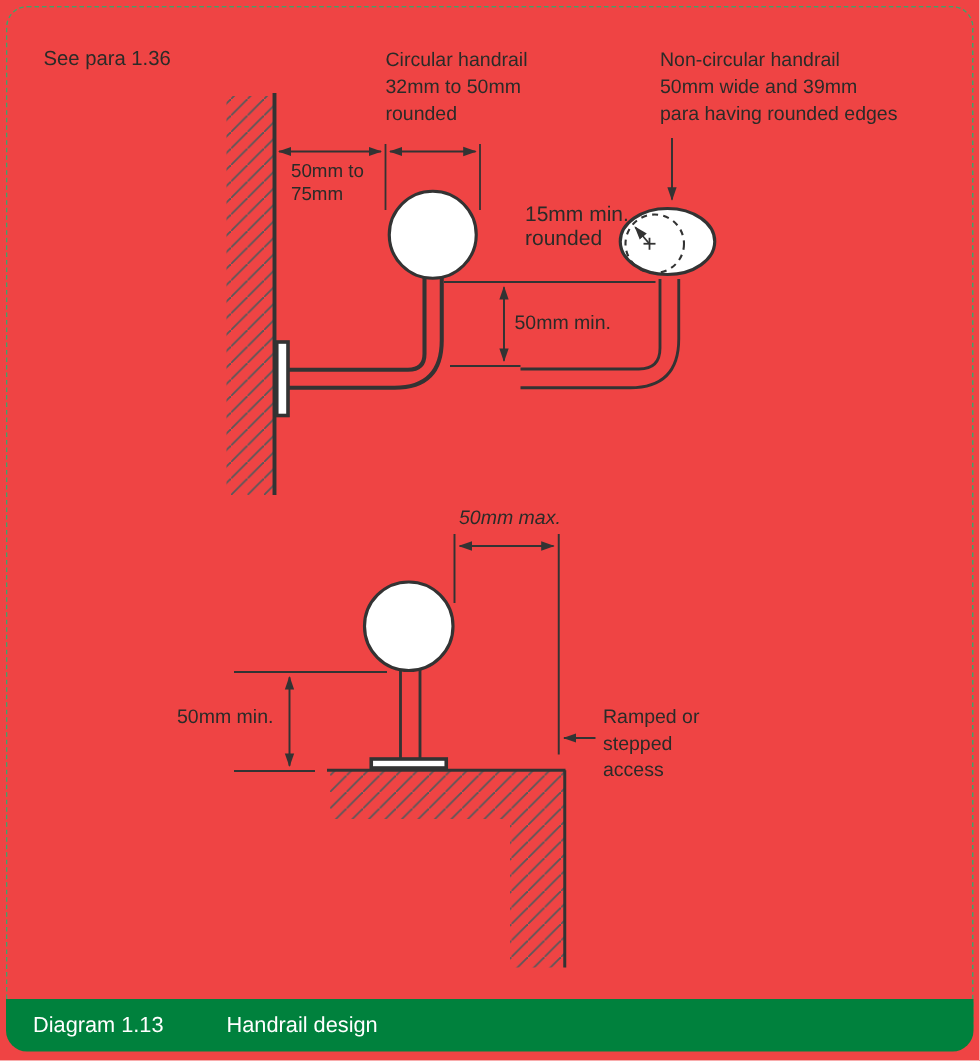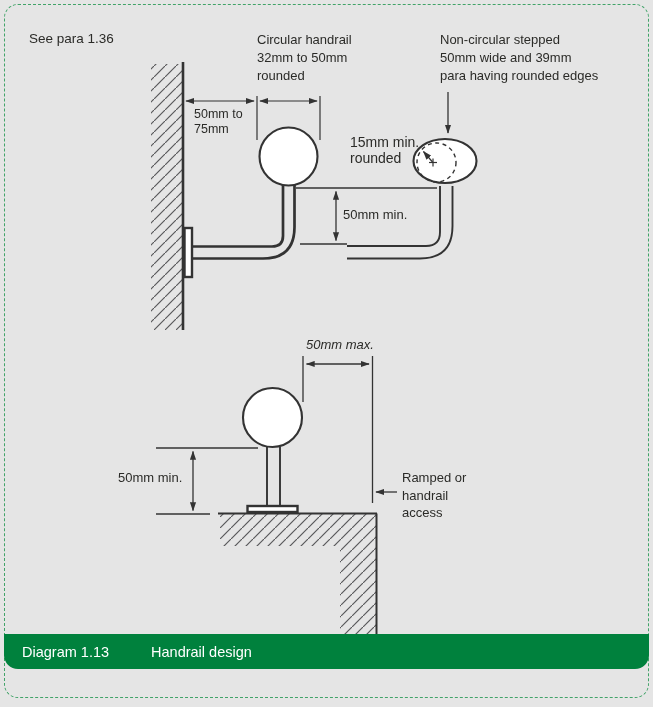--- a/index.html
+++ b/index.html
@@ -1,21 +1,21 @@
 <!DOCTYPE html>
 <html><head>
 <meta charset="utf-8">
 <style>
   * { margin: 0; padding: 0; box-sizing: border-box; }
   html, body { background: #ffffff; }
   .page {
     position: relative;
     width: 653px;
     height: 707px;
-    background: #e5e5e5;
+    background: #ef4444;
     font-family: "Liberation Sans", "DejaVu Sans", sans-serif;
     color: #2b2b28;
     overflow: hidden;
   }
   .frame {
     position: absolute;
     left: 4px; top: 4px;
     width: 645px; height: 694px;
     border: 1.6px dashed #41a368;
     border-radius: 14px;
@@ -38,21 +38,21 @@
   .circ   { left: 257px; top: 31px; }
   .noncirc{ left: 440px; top: 31px; }
   .walloff{ left: 194px; top: 107px; }
   .radius { left: 350px; top: 135px; }
   .upclr  { left: 343px; top: 206px; }
   .edgeoff{ left: 306px; top: 336px; font-style: italic; }
   .lowht  { left: 118px; top: 469px; }
   .access { left: 402px; top: 469px; line-height: 17.5px; }
   .footer-bar {
     position: absolute;
-    left: 4px; top: 634px;
+    left: 4px; top: 666px;
     width: 645px; height: 35px;
     background: #00813d;
     border-radius: 0 0 14px 14px;
     display: flex;
     align-items: center;
     color: #ffffff;
     font-size: 14.5px;
   }
   .footer-bar .num { margin-left: 18px; }
   .footer-bar .ttl { margin-left: 42px; }
@@ -141,21 +141,21 @@
 
   <div class="lbl note">See para 1.36</div>
 
   <div class="lbl circ">
     <div>Circular handrail</div>
     <div>32mm to 50mm</div>
     <div>rounded</div>
   </div>
 
   <div class="lbl noncirc">
-    <div>Non-circular stepped</div>
+    <div>Non-circular handrail</div>
     <div>50mm wide and 39mm</div>
     <div>para having rounded edges</div>
   </div>
 
   <div class="lbl small walloff">
     <div>50mm to</div>
     <div>75mm</div>
   </div>
 
   <div class="lbl med radius">
@@ -164,21 +164,21 @@
   </div>
 
   <div class="lbl upclr">50mm min.</div>
 
   <div class="lbl edgeoff">50mm max.</div>
 
   <div class="lbl lowht">50mm min.</div>
 
   <div class="lbl access">
     <div>Ramped or</div>
-    <div>handrail</div>
+    <div>stepped</div>
     <div>access</div>
   </div>
 
   <div class="footer-bar">
     <span class="num">Diagram 1.13</span>
     <span class="ttl">Handrail design</span>
   </div>
 </div>
 
 </body></html>

